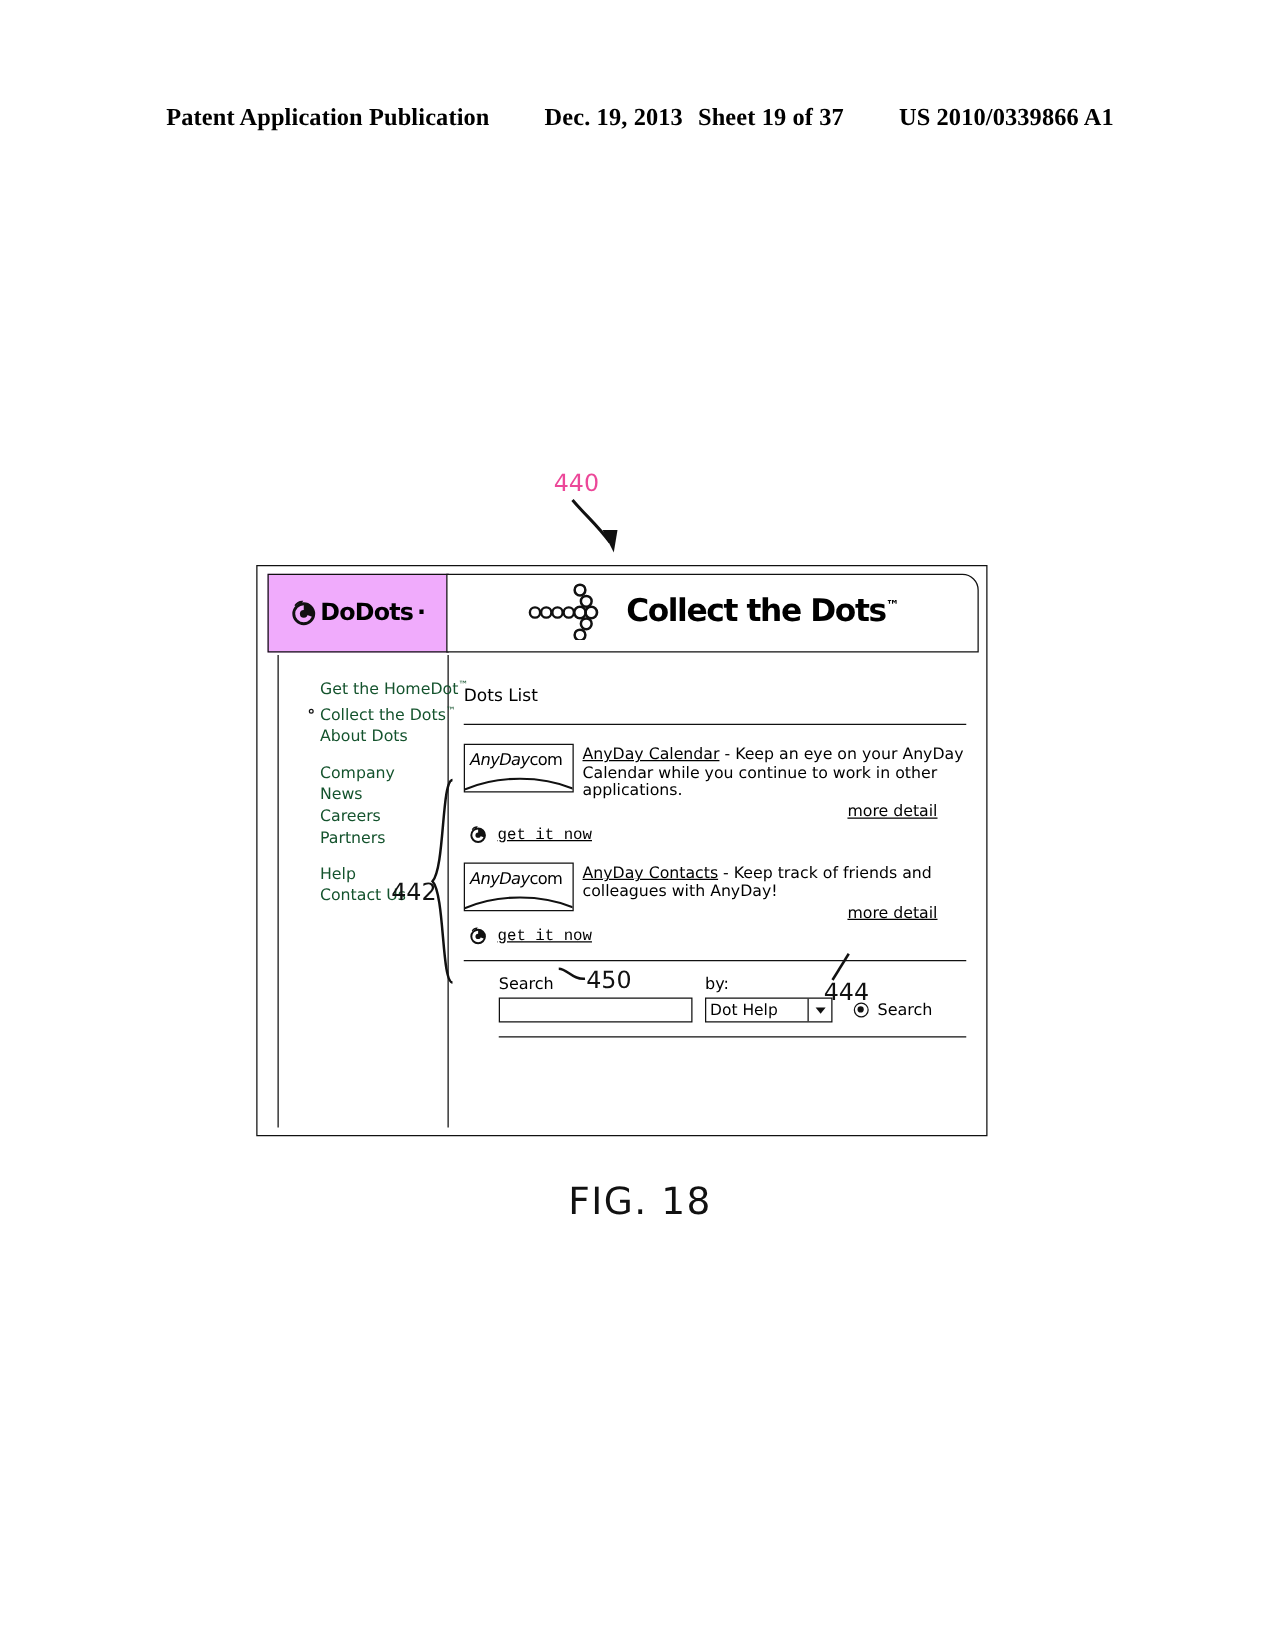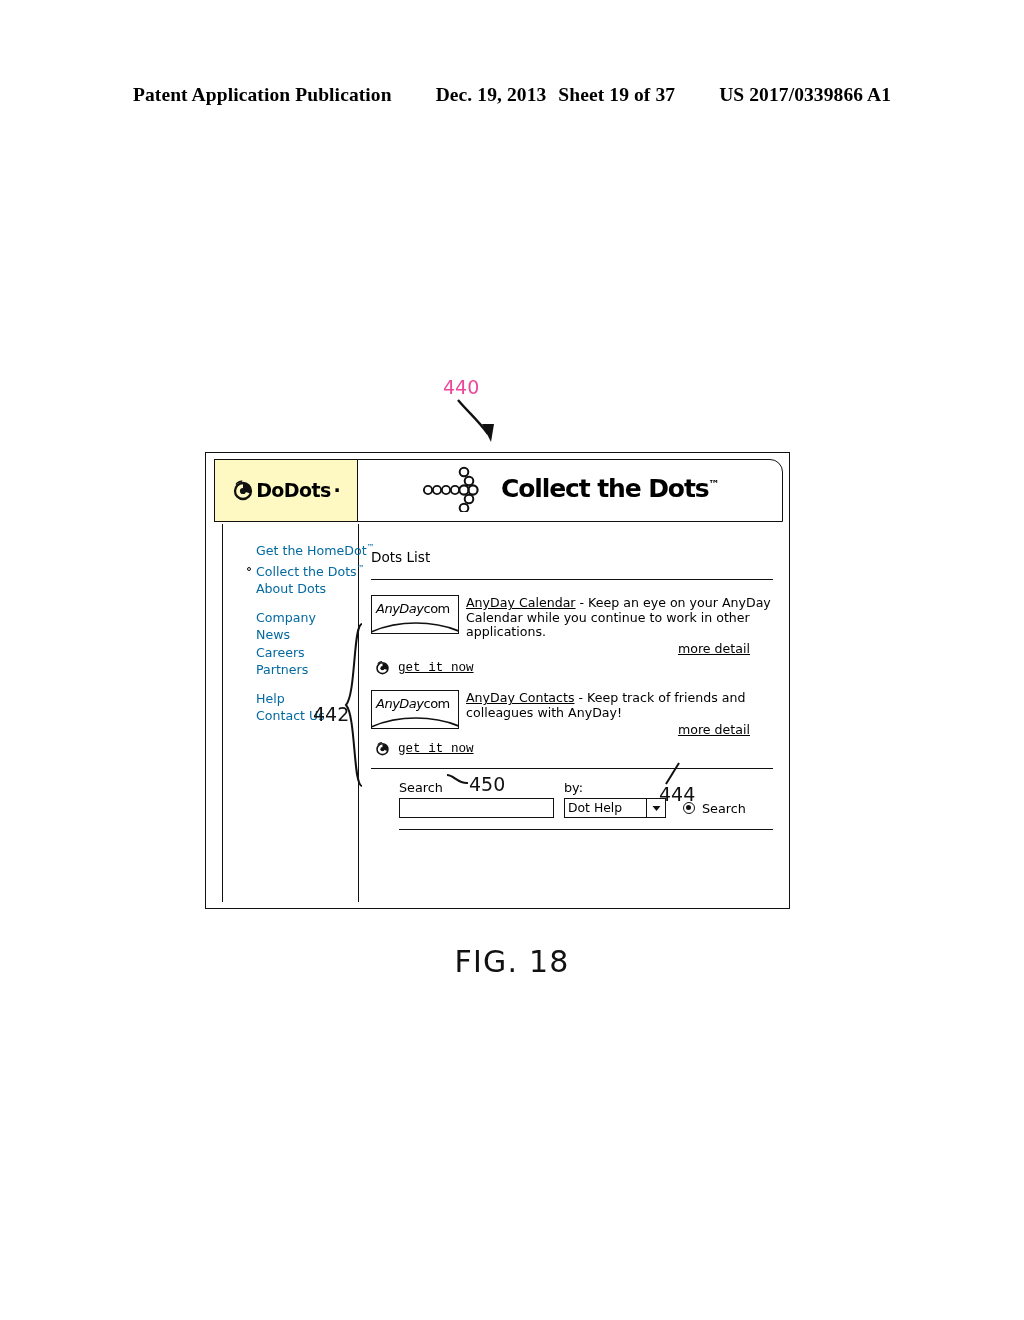--- a/index.html
+++ b/index.html
@@ -87,21 +87,21 @@
     display: flex;
   }
   .logo-cell {
     width: 145px;
     border: 1.6px solid #111;
     border-right-width: 1.6px;
     box-sizing: border-box;
     display: flex;
     align-items: center;
     justify-content: center;
-    background: #fef9c3;
+    background: #f0abfc;
   }
   .banner-cell {
     flex: 1;
     margin-left: -1.6px;
     border: 1.6px solid #111;
     border-top-right-radius: 13px;
     box-sizing: border-box;
     display: flex;
     align-items: center;
     justify-content: center;
@@ -162,21 +162,21 @@
     position: relative;
   }
   .nav-group { margin-bottom: 11px; }
   .nav-item {
     font-family: "DejaVu Sans", sans-serif;
     font-size: 12.6px;
     line-height: 17.5px;
     padding-left: 33px;
     position: relative;
     white-space: nowrap;
-    color: #0369a1;
+    color: #14532d;
   }
   .nav-item .tm {
     font-size: 8px;
     vertical-align: super;
   }
   .nav-item.selected::before {
     content: "";
     position: absolute;
     left: 24px; top: 7px;
     width: 4px; height: 4px;
@@ -389,21 +389,21 @@
     width: 30px; height: 16px;
   }
 </style>
 </head>
 <body>
 
 <div class="patent-header">
   <span class="ph-pub">Patent Application Publication</span>
   <span class="ph-date">Dec. 19, 2013</span>
   <span class="ph-sheet">Sheet 19 of 37</span>
-  <span class="ph-num">US 2017/0339866 A1</span>
+  <span class="ph-num">US 2010/0339866 A1</span>
 </div>
 
 <div class="callout-440">440</div>
 <svg class="arrow-440" viewBox="0 0 60 50">
   <path d="M6,4 C16,16 26,24 36,38" stroke="#111" stroke-width="2.4" fill="none"></path>
   <path d="M30,28 L39,46 L42,28 Z" fill="#111"></path>
 </svg>
 
 <div class="window-frame">
 

